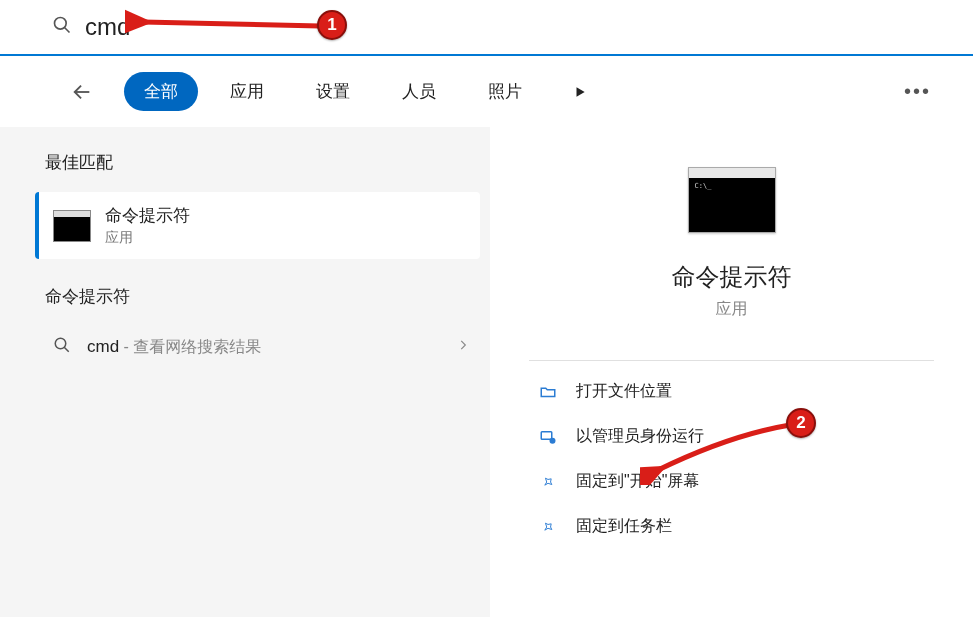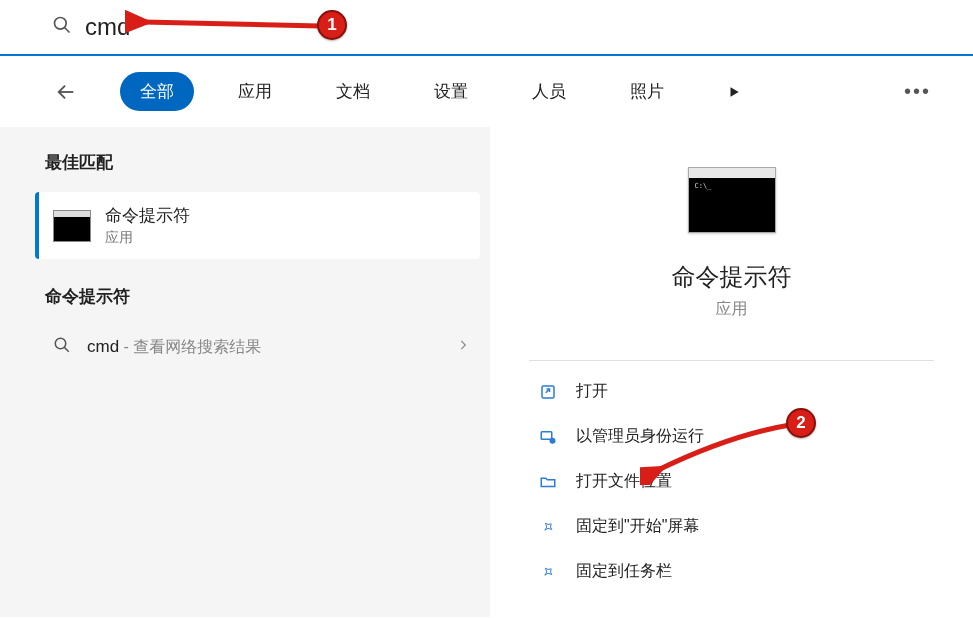--- a/index.html
+++ b/index.html
@@ -35,22 +35,22 @@
       outline: none;
       font-size: 24px;
       padding-left: 40px;
       width: 100%;
       color: #222;
       background: transparent;
     }
     .tabs-row {
       display: flex;
       align-items: center;
-      padding: 16px 20px 16px 48px;
-      gap: 24px;
+      padding: 16px 20px 16px 64px;
+      gap: 12px;
     }
     .back-btn {
       width: 36px;
       height: 36px;
       display: flex;
       align-items: center;
       justify-content: center;
       margin-right: 12px;
       color: #555;
       cursor: pointer;
@@ -89,21 +89,21 @@
       display: flex;
       height: calc(100% - 56px - 72px);
     }
     .left-pane {
       width: 490px;
       padding: 10px 0 0 35px;
       background: #f5f5f5;
     }
     .section-header {
       font-size: 17px;
-      font-weight: 700;
+      font-weight: 400;
       color: #222;
       padding: 14px 10px;
     }
     .best-match-item {
       display: flex;
       align-items: center;
       background: #fff;
       border-left: 4px solid #0078d4;
       padding: 12px 14px;
       margin: 4px 10px 12px 0;
@@ -270,21 +270,20 @@
 
 <div class="tabs-row">
   <div class="back-btn">
     <svg width="22" height="22" viewBox="0 0 24 24" fill="none" stroke="currentColor" stroke-width="2">
         <line x1="20" y1="12" x2="5" y2="12"></line>
         <polyline points="11 5 4 12 11 19"></polyline>
       </svg>
   </div>
   <div class="tab active">全部</div>
   <div class="tab">应用</div>
-  <div class="tab">文档</div>
   <div class="tab">设置</div>
   <div class="tab">人员</div>
   <div class="tab">照片</div>
   <div class="play-btn">
     <svg width="14" height="14" viewBox="0 0 24 24" fill="#222">
         <polygon points="6,4 20,12 6,20"></polygon>
       </svg>
   </div>
   <div class="more-btn">•••</div>
 </div>
@@ -321,43 +320,33 @@
 
   <div class="right-pane">
     <div class="app-icon-large"></div>
     <div class="app-title">命令提示符</div>
     <div class="app-category">应用</div>
     <div class="divider"></div>
     <div class="action-list">
       <div class="action-item">
         <span class="action-icon">
           <svg width="18" height="18" viewBox="0 0 24 24" fill="none" stroke="currentColor" stroke-width="2">
-              <rect x="4" y="4" width="16" height="16" rx="2"></rect>
-              <polyline points="10 8 14 8 14 12"></polyline>
-              <line x1="14" y1="8" x2="9" y2="13"></line>
+              <path d="M3 7 L3 18 L21 18 L21 9 L11 9 L9 7 Z"></path>
             </svg>
         </span>
-        <span>打开</span>
+        <span>打开文件位置</span>
       </div>
       <div class="action-item">
         <span class="action-icon">
           <svg width="18" height="18" viewBox="0 0 24 24" fill="none" stroke="currentColor" stroke-width="2">
               <rect x="3" y="5" width="14" height="10" rx="1"></rect>
               <circle cx="18" cy="17" r="4" fill="#2b7cd3" stroke="none"></circle>
             </svg>
         </span>
         <span>以管理员身份运行</span>
-      </div>
-      <div class="action-item">
-        <span class="action-icon">
-          <svg width="18" height="18" viewBox="0 0 24 24" fill="none" stroke="currentColor" stroke-width="2">
-              <path d="M3 7 L3 18 L21 18 L21 9 L11 9 L9 7 Z"></path>
-            </svg>
-        </span>
-        <span>打开文件位置</span>
       </div>
       <div class="action-item">
         <span class="action-icon">
           <svg width="18" height="18" viewBox="0 0 24 24" fill="none" stroke="currentColor" stroke-width="2">
               <path d="M12 2 L16 8 L22 10 L14 14 L12 22 L10 14 L2 10 L8 8 Z" transform="rotate(45 12 12) scale(0.6) translate(8 8)"></path>
             </svg>
         </span>
         <span>固定到"开始"屏幕</span>
       </div>
       <div class="action-item">

